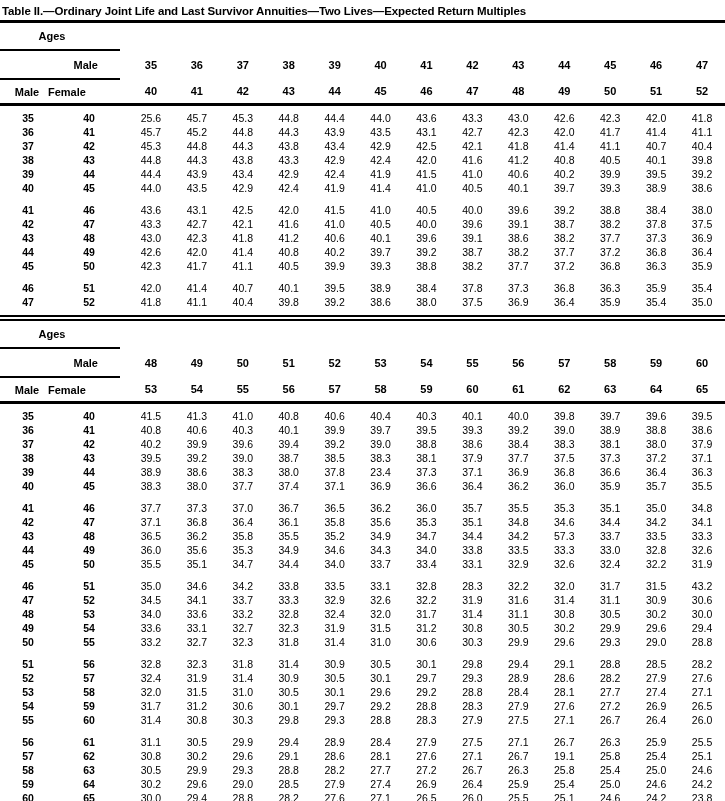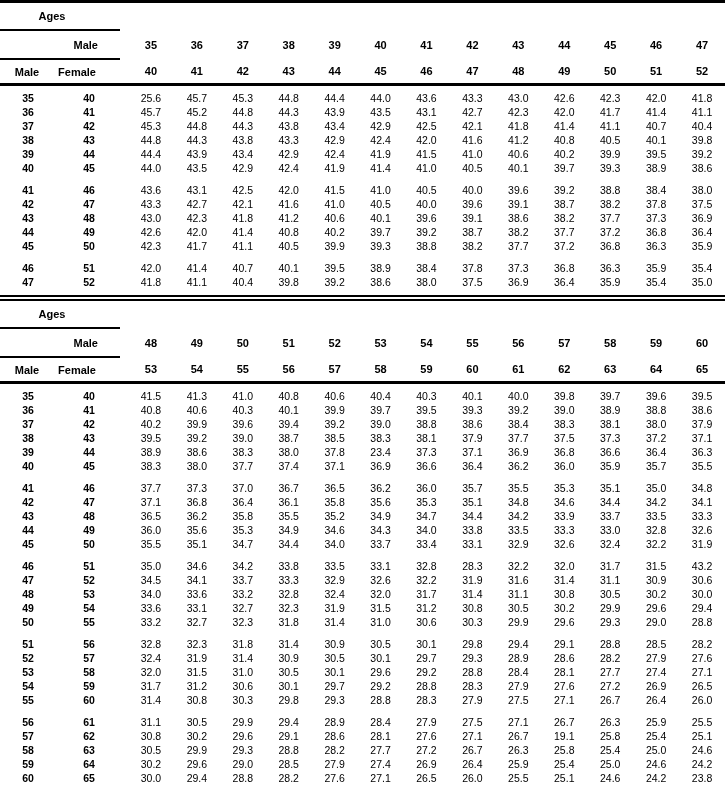--- a/index.html
+++ b/index.html
@@ -56,41 +56,42 @@
   th.male-corner {
     border-bottom: 2px solid #000000;
     text-align: right;
     padding-right: 22px;
   }
   tr.female-row th {
     height: 23px;
     border-bottom: 3px solid #000000;
   }
   th.row-male-hdr { text-align: center; padding-left: 6px; }
-  th.female-hdr   { text-align: right; padding-right: 24px; }
+  th.female-hdr   { text-align: left; padding-right: 24px; }
   th.age-th       { text-align: center; }
   tbody td {
     font-size: 10.5px;
     line-height: 14px;
     height: 14px;
     padding: 0;
     text-align: center;
     white-space: nowrap;
   }
   tbody tr:first-child td { padding-top: 5px; }
   tbody tr.group-start td { padding-top: 8px; }
   td.lbl { font-weight: bold; font-size: 10.5px; }
   td.lbl-m { padding-left: 8px; }
   td.lbl-f { padding-left: 10px; }
 </style>
 </head>
 <body>
 
 <div class="page">
 
+  <div class="title">Table II.—Ordinary Joint Life and Last Survivor Annuities—Two Lives—Expected Return Multiples</div>
   <div class="rule-thick"></div>
 
   <table class="annuity">
     <colgroup>
       <col class="c-male">
         <col class="c-female">
         <col class="c-gap">
       <col>
         <col>
         <col>
@@ -597,21 +598,21 @@
           <td class="gap"></td>
           <td class="val">36.5</td>
           <td class="val">36.2</td>
           <td class="val">35.8</td>
           <td class="val">35.5</td>
           <td class="val">35.2</td>
           <td class="val">34.9</td>
           <td class="val">34.7</td>
           <td class="val">34.4</td>
           <td class="val">34.2</td>
-          <td class="val">33.9</td>
+          <td class="val">57.3</td>
           <td class="val">33.7</td>
           <td class="val">33.5</td>
           <td class="val">33.3</td>
         </tr>
         <tr>
           <td class="lbl lbl-m">44</td>
           <td class="lbl lbl-f">49</td>
           <td class="gap"></td>
           <td class="val">36.0</td>
           <td class="val">35.6</td>

